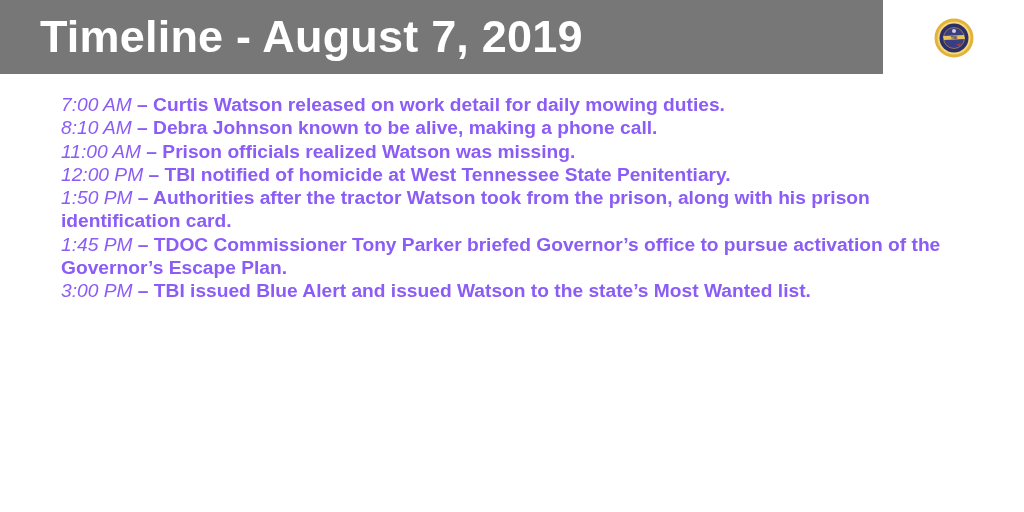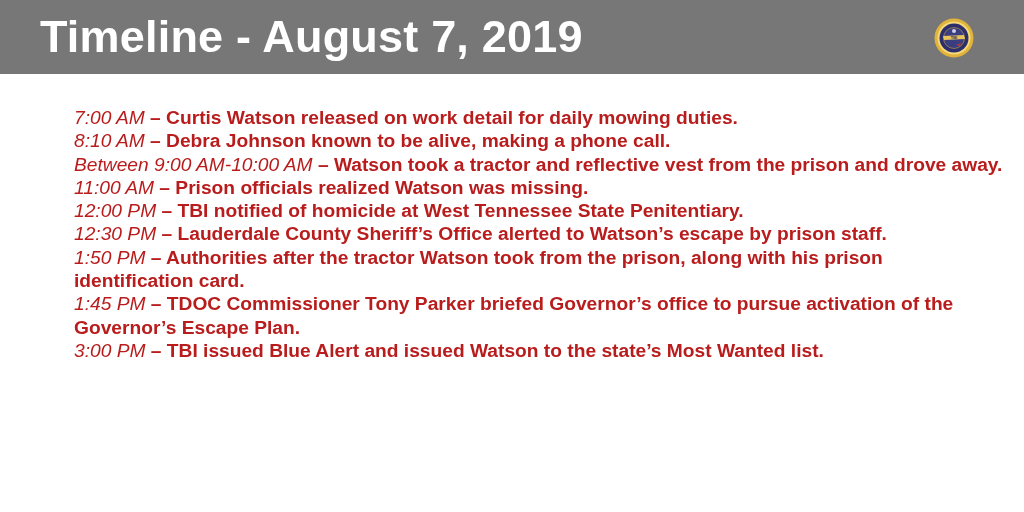--- a/index.html
+++ b/index.html
@@ -3,36 +3,36 @@
   <meta charset="utf-8">
   <style>
     html, body { margin: 0; padding: 0; }
     body {
       width: 1024px; height: 512px; overflow: hidden;
       background: #ffffff;
       font-family: "Liberation Sans", "DejaVu Sans", sans-serif;
       position: relative;
     }
     .header {
-      position: absolute; left: 0; top: 0; width: 1024px; height: 74px;
+      position: absolute; left: 0; top: 0; width: 883px; height: 74px;
       background: #777777;
     }
     .title {
       position: absolute; left: 40px; top: 6px;
       color: #ffffff; font-weight: bold; font-size: 45px; line-height: 62px;
       letter-spacing: 0.2px;
       white-space: nowrap;
     }
     .seal {
       position: absolute; left: 934px; top: 18px; width: 40px; height: 40px;
     }
     .timeline {
       position: absolute; left: 56px; top: 88px; width: 930px;
-      margin: 18px; padding: 0; list-style: none;
-      color: #b91c1c; font-size: 19.2px; line-height: 23.3px;
+      margin: 5px; padding: 0; list-style: none;
+      color: #8b5cf6; font-size: 19.2px; line-height: 23.3px;
     }
     .entry { margin: 0; padding: 0; }
     .time { font-style: italic; font-weight: normal; }
     .dash { font-weight: bold; }
     .desc { font-weight: bold; }
   </style>
 </head>
 <body>
 
 <div class="header">
@@ -45,20 +45,18 @@
     <path d="M9 18 L30 17 L31 21 L10 22 Z" fill="#e8c45a"></path>
     <text x="20" y="21.3" text-anchor="middle" font-size="4.2" font-weight="bold" fill="#2d2f6b" font-family="Liberation Sans, sans-serif">TBI</text>
     <circle cx="20" cy="13" r="2" fill="#cfcfe0"></circle>
     <path d="M22 27 L27 25 L26 28 Z" fill="#c0392b"></path>
   </svg>
 </div>
 
 <ul class="timeline">
   <li class="entry"><span class="time">7:00 AM</span><span class="dash"> – </span><span class="desc">Curtis Watson released on work detail for daily mowing duties.</span></li>
   <li class="entry"><span class="time">8:10 AM</span><span class="dash"> – </span><span class="desc">Debra Johnson known to be alive, making a phone call.</span></li>
-  <li class="entry"><span class="time">Between 9:00 AM-10:00 AM</span><span class="dash"> – </span><span class="desc">Watson took a tractor and reflective vest from the prison and drove away.</span></li>
   <li class="entry"><span class="time">11:00 AM</span><span class="dash"> – </span><span class="desc">Prison officials realized Watson was missing.</span></li>
   <li class="entry"><span class="time">12:00 PM</span><span class="dash"> – </span><span class="desc">TBI notified of homicide at West Tennessee State Penitentiary.</span></li>
-  <li class="entry"><span class="time">12:30 PM</span><span class="dash"> – </span><span class="desc">Lauderdale County Sheriff’s Office alerted to Watson’s escape by prison staff.</span></li>
   <li class="entry"><span class="time">1:50 PM</span><span class="dash"> – </span><span class="desc">Authorities after the tractor Watson took from the prison, along with his prison identification card.</span></li>
   <li class="entry"><span class="time">1:45 PM</span><span class="dash"> – </span><span class="desc">TDOC Commissioner Tony Parker briefed Governor’s office to pursue activation of the Governor’s Escape Plan.</span></li>
   <li class="entry"><span class="time">3:00 PM</span><span class="dash"> – </span><span class="desc">TBI issued Blue Alert and issued Watson to the state’s Most Wanted list.</span></li>
 </ul>
 
 </body></html>

